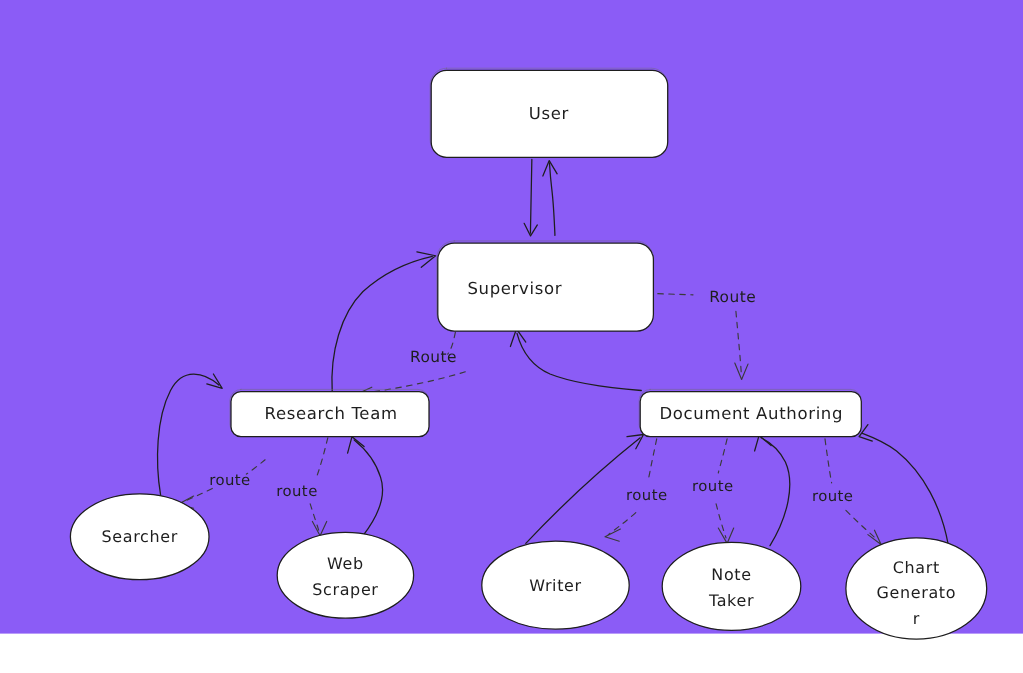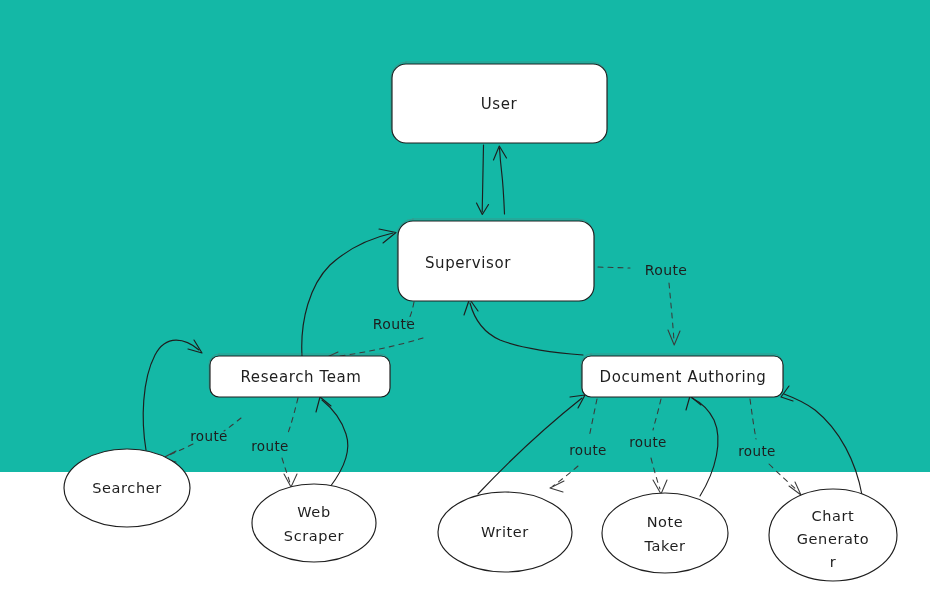--- a/index.html
+++ b/index.html
@@ -9,22 +9,22 @@
   }
   body {
     width: 930px;
     height: 612px;
     overflow: hidden;
     font-family: "DejaVu Sans", sans-serif;
   }
   #diagram-root {
     position: relative;
     width: 930px;
-    height: 472px;
-    background: #14b8a6;
+    height: 576px;
+    background: #8b5cf6;
     text-decoration: underline;
   }
   svg#diagram-canvas {
     position: absolute;
     top: 0;
     left: 0;
     width: 930px;
     height: 612px;
     display: block;
   }

